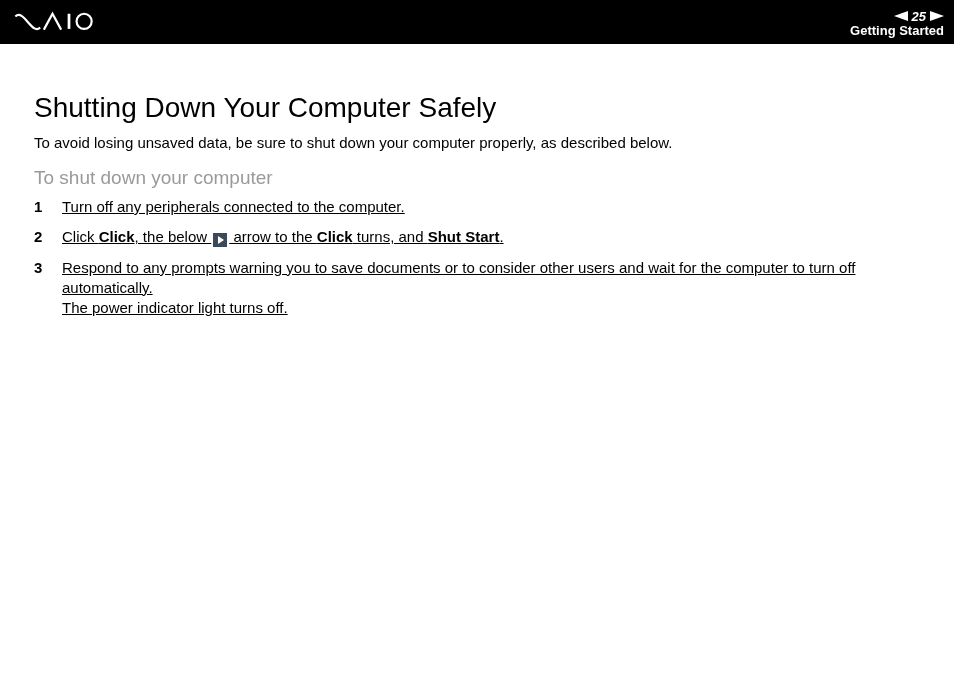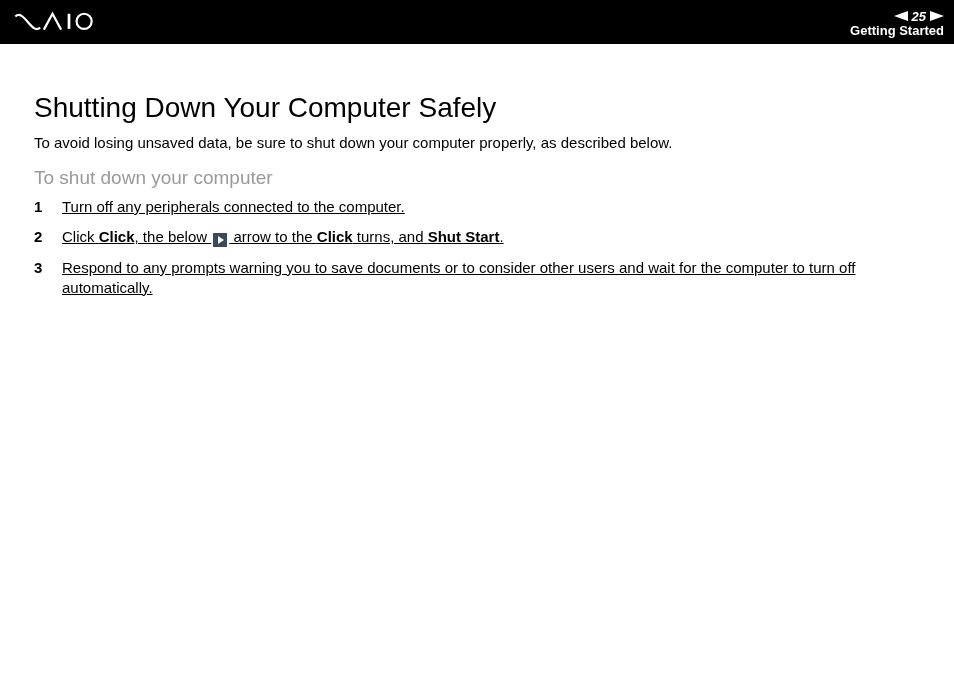--- a/index.html
+++ b/index.html
@@ -82,16 +82,17 @@
             <svg viewBox="0 0 8 8">
               <polygon points="2,0 8,4 2,8" fill="#fff"></polygon>
             </svg>
           </span><span> arrow to the </span><b>Click</b><span> turns, and </span><b>Shut Start</b><span>.</span>
       </span>
     </li>
     <li>
       <span class="step-num">3</span>
       <span class="step-body">
         <span>Respond to any prompts warning you to save documents or to consider other users and wait for the computer to turn off automatically.</span><br>
+        <span>The power indicator light turns off.</span>
       </span>
     </li>
   </ol>
 </div>
 
 </body></html>

